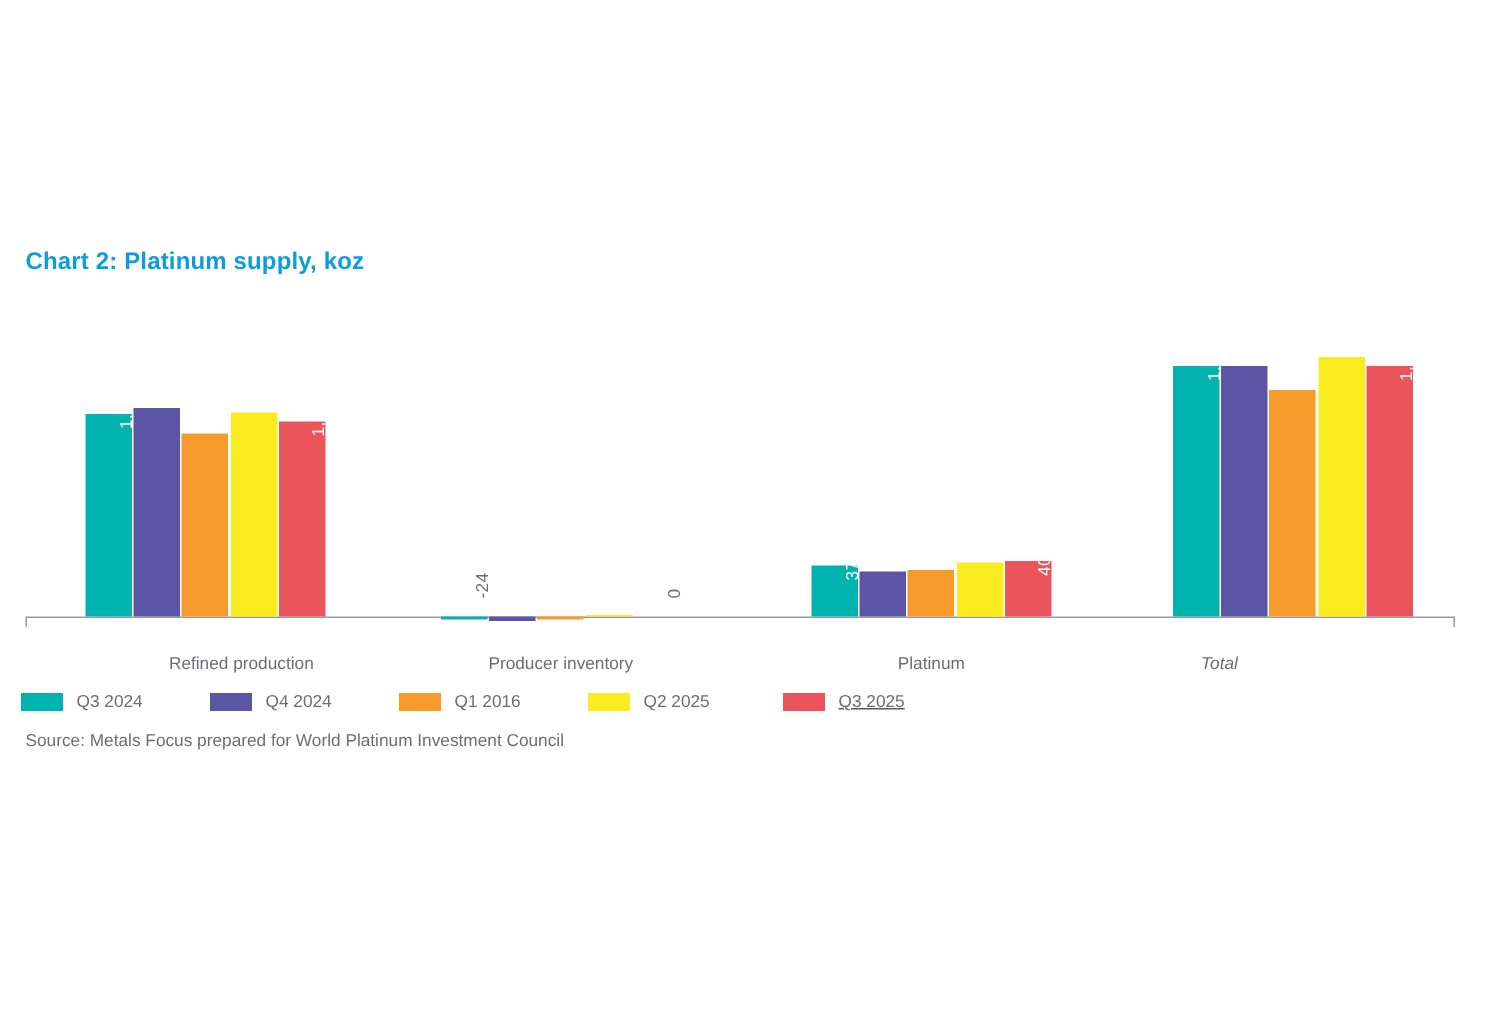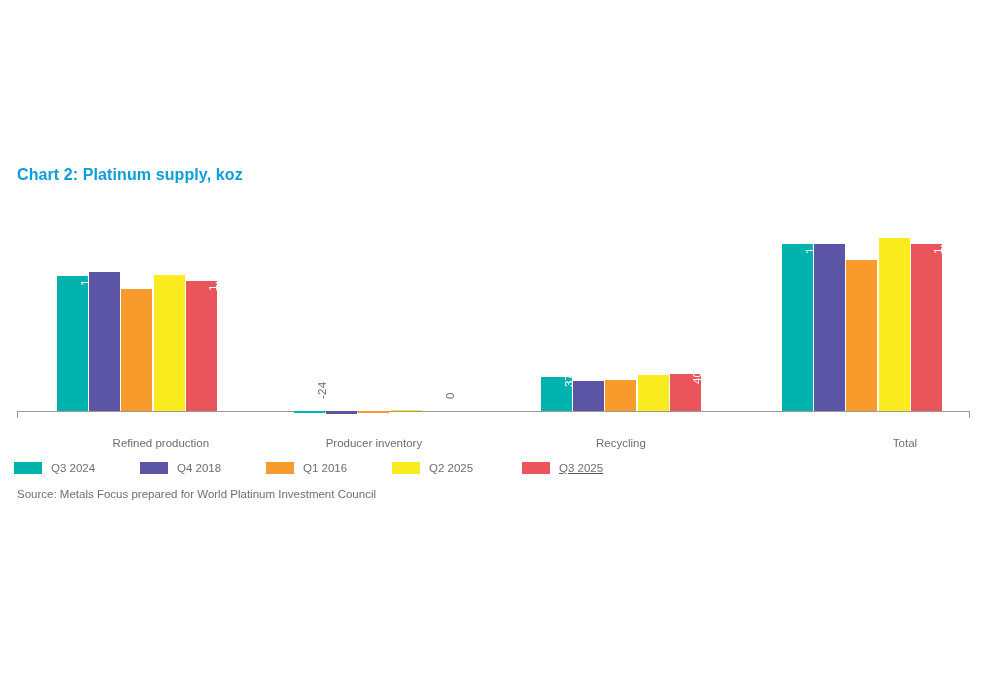--- a/index.html
+++ b/index.html
@@ -160,32 +160,32 @@
       <div class="bar-label inside" style="left: 803.5px; top: 254.218px;">1,805</div>
       <div class="bar" style="left: 814.2px; top: 244.31px; width: 31px; height: 166.69px; background: rgb(92, 84, 164);"></div>
       <div class="bar" style="left: 846.4px; top: 259.741px; width: 31px; height: 151.259px; background: rgb(248, 154, 44);"></div>
       <div class="bar" style="left: 878.6px; top: 238.027px; width: 31px; height: 172.973px; background: rgb(251, 236, 32);"></div>
       <div class="bar" style="left: 910.8px; top: 244.403px; width: 31px; height: 166.597px; background: rgb(234, 85, 92);"></div>
       <div class="bar-label inside" style="left: 932.3px; top: 254.403px;">1,803</div>
     </div>
   <div id="cat-layer">
       <div class="cat-label" style="left: 136.9px; padding-left: 48px;">Refined production</div>
       <div class="cat-label" style="left: 373.9px;">Producer inventory</div>
-      <div class="cat-label" style="left: 620.9px;">Recycling</div>
-      <div class="cat-label" style="left: 905px;">Total</div>
+      <div class="cat-label" style="left: 620.9px;">Platinum</div>
+      <div class="cat-label" style="left: 813px; font-style: italic;">Total</div>
     </div>
 
   <div id="legend">
       <div class="legend-item" style="left: 0px;">
         <span class="legend-swatch" style="background: rgb(0, 179, 174);"></span>
         <span class="legend-text">Q3 2024</span>
       </div>
       <div class="legend-item" style="left: 126px;">
         <span class="legend-swatch" style="background: rgb(92, 84, 164);"></span>
-        <span class="legend-text">Q4 2018</span>
+        <span class="legend-text">Q4 2024</span>
       </div>
       <div class="legend-item" style="left: 252px;">
         <span class="legend-swatch" style="background: rgb(248, 154, 44);"></span>
         <span class="legend-text">Q1 2016</span>
       </div>
       <div class="legend-item" style="left: 378px;">
         <span class="legend-swatch" style="background: rgb(251, 236, 32);"></span>
         <span class="legend-text">Q2 2025</span>
       </div>
       <div class="legend-item" style="left: 508px; text-decoration: underline;">

